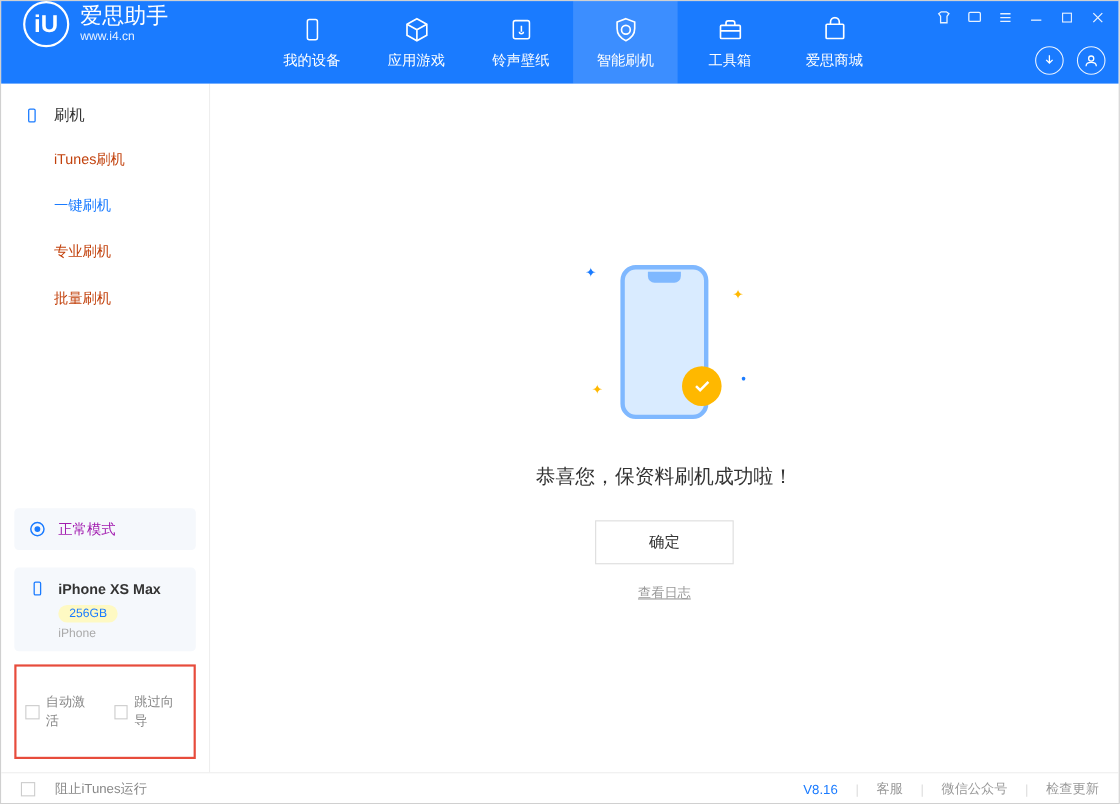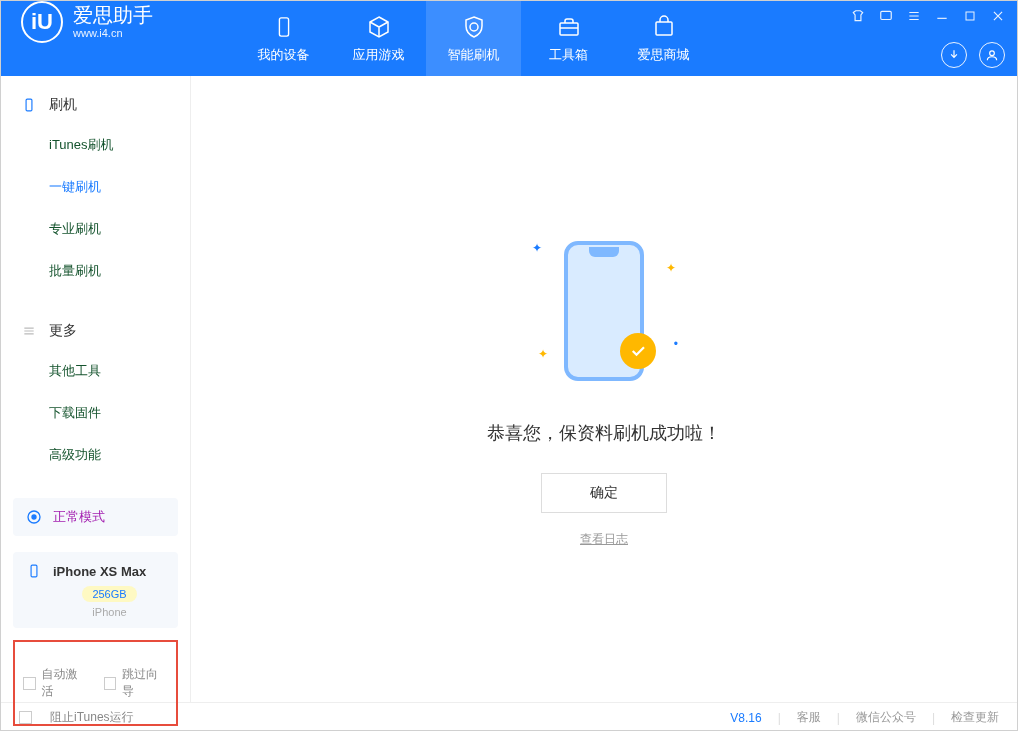--- a/index.html
+++ b/index.html
@@ -24,28 +24,28 @@
 .win-controls .ctl { width: 14px; height: 14px; color: #fff; opacity: 0.9; cursor: pointer; display: flex; align-items: center; justify-content: center; }
 .header-actions { display: flex; gap: 12px; align-items: center; }
 .header-actions .act { width: 26px; height: 26px; border: 1.5px solid rgba(255,255,255,0.9); border-radius: 50%; display: flex; align-items: center; justify-content: center; color: #fff; cursor: pointer; }
 
 
 .body { display: flex; height: 626px; }
 .sidebar { width: 190px; border-right: 1px solid #eee; display: flex; flex-direction: column; }
 .side-section { padding: 10px 0; }
 .side-header { display: flex; align-items: center; padding: 10px 20px; color: #333; font-size: 14px; font-weight: 500; }
 .side-header .sh-icon { width: 16px; height: 16px; margin-right: 12px; display: flex; align-items: center; justify-content: center; color: #1a7bff; }
-.side-item { padding: 12px 20px 12px 48px; font-size: 13px; color: #14532d; cursor: pointer; }
+.side-item { padding: 12px 20px 12px 48px; font-size: 13px; color: #c2410c; cursor: pointer; }
 .side-item.active { color: #1a7bff; }
 
 .sidebar-spacer { flex: 1; }
 
 .device-box { margin: 12px; padding: 10px 12px; background: #f5f8fc; border-radius: 4px; font-size: 13px; display: flex; align-items: center; color: #a21caf; }
 .device-box .db-icon { width: 18px; height: 18px; margin-right: 10px; display: flex; align-items: center; justify-content: center; }
-.device-info { margin: 4px 12px 12px 12px; padding: 10px 12px; background: #f5f8fc; border-radius: 4px; text-align: center; }
+.device-info { margin: 4px 12px 12px 12px; padding: 10px 12px; background: #f5f8fc; border-radius: 4px; }
 .device-info .di-row { display: flex; align-items: center; }
 .device-info .di-icon { width: 18px; height: 18px; margin-right: 10px; color: #1a7bff; display: flex; align-items: center; justify-content: center; }
 .device-info .di-name { font-size: 13px; font-weight: 600; color: #333; }
 .device-info .di-badge { display: inline-block; background: #fef9c3; color: #1a7bff; font-size: 11px; padding: 2px 10px; border-radius: 10px; margin: 6px 0 0 28px; }
 .device-info .di-sub { font-size: 11px; color: #aaa; margin-left: 28px; margin-top: 4px; }
 
 .bottom-options { margin: 0 12px 12px 12px; padding: 24px 8px; border: 2.5px solid #e74c3c; display: flex; gap: 16px; align-items: center; }
 .chk-row { display: flex; align-items: center; gap: 6px; font-size: 12px; color: #888; }
 .chk-box { width: 13px; height: 13px; border: 1px solid #ccc; background: #fff; }
 
@@ -95,20 +95,29 @@
       <span class="tab-label">我的设备</span>
     </div>
     <div class="main-tab">
       <div class="tab-icon">
           <svg width="24" height="24" viewBox="0 0 24 24" fill="none" stroke="#fff" stroke-width="1.5">
             <path d="M12 2l9 5v10l-9 5-9-5V7l9-5z"></path>
             <path d="M12 12l9-5M12 12v10M12 12L3 7"></path>
           </svg>
         </div>
       <span class="tab-label">应用游戏</span>
+    </div>
+    <div class="main-tab">
+      <div class="tab-icon">
+          <svg width="22" height="22" viewBox="0 0 24 24" fill="none" stroke="#fff" stroke-width="1.5">
+            <rect x="4" y="3" width="16" height="18" rx="2"></rect>
+            <path d="M12 8v6M10 14a2 2 0 104 0"></path>
+          </svg>
+        </div>
+      <span class="tab-label">铃声壁纸</span>
     </div>
     <div class="main-tab active">
       <div class="tab-icon">
           <svg width="24" height="24" viewBox="0 0 24 24" fill="none" stroke="#fff" stroke-width="1.5">
             <path d="M12 2l8 3v6c0 5-3.5 9-8 11-4.5-2-8-6-8-11V5l8-3z"></path>
             <path d="M8 12a4 4 0 108 0 4 4 0 00-8 0"></path>
           </svg>
         </div>
       <span class="tab-label">智能刷机</span>
     </div>
@@ -191,33 +200,20 @@
             </svg>
           </span>
         <span>刷机</span>
       </div>
       <div class="side-item">iTunes刷机</div>
       <div class="side-item active">一键刷机</div>
       <div class="side-item">专业刷机</div>
       <div class="side-item">批量刷机</div>
     </div>
 
-    <div class="side-section">
-      <div class="side-header">
-        <span class="sh-icon" style="color:#bbb">
-            <svg width="14" height="14" viewBox="0 0 24 24" stroke="#bbb" stroke-width="2">
-              <path d="M4 7h16M4 12h16M4 17h16"></path>
-            </svg>
-          </span>
-        <span>更多</span>
-      </div>
-      <div class="side-item">其他工具</div>
-      <div class="side-item">下载固件</div>
-      <div class="side-item">高级功能</div>
-    </div>
 
     <div class="sidebar-spacer"></div>
 
     <div class="device-box">
       <span class="db-icon">
           <svg width="16" height="16" viewBox="0 0 24 24" fill="none" stroke="#1a7bff" stroke-width="2">
             <circle cx="12" cy="12" r="9"></circle>
             <circle cx="12" cy="12" r="3" fill="#1a7bff"></circle>
           </svg>
         </span>

